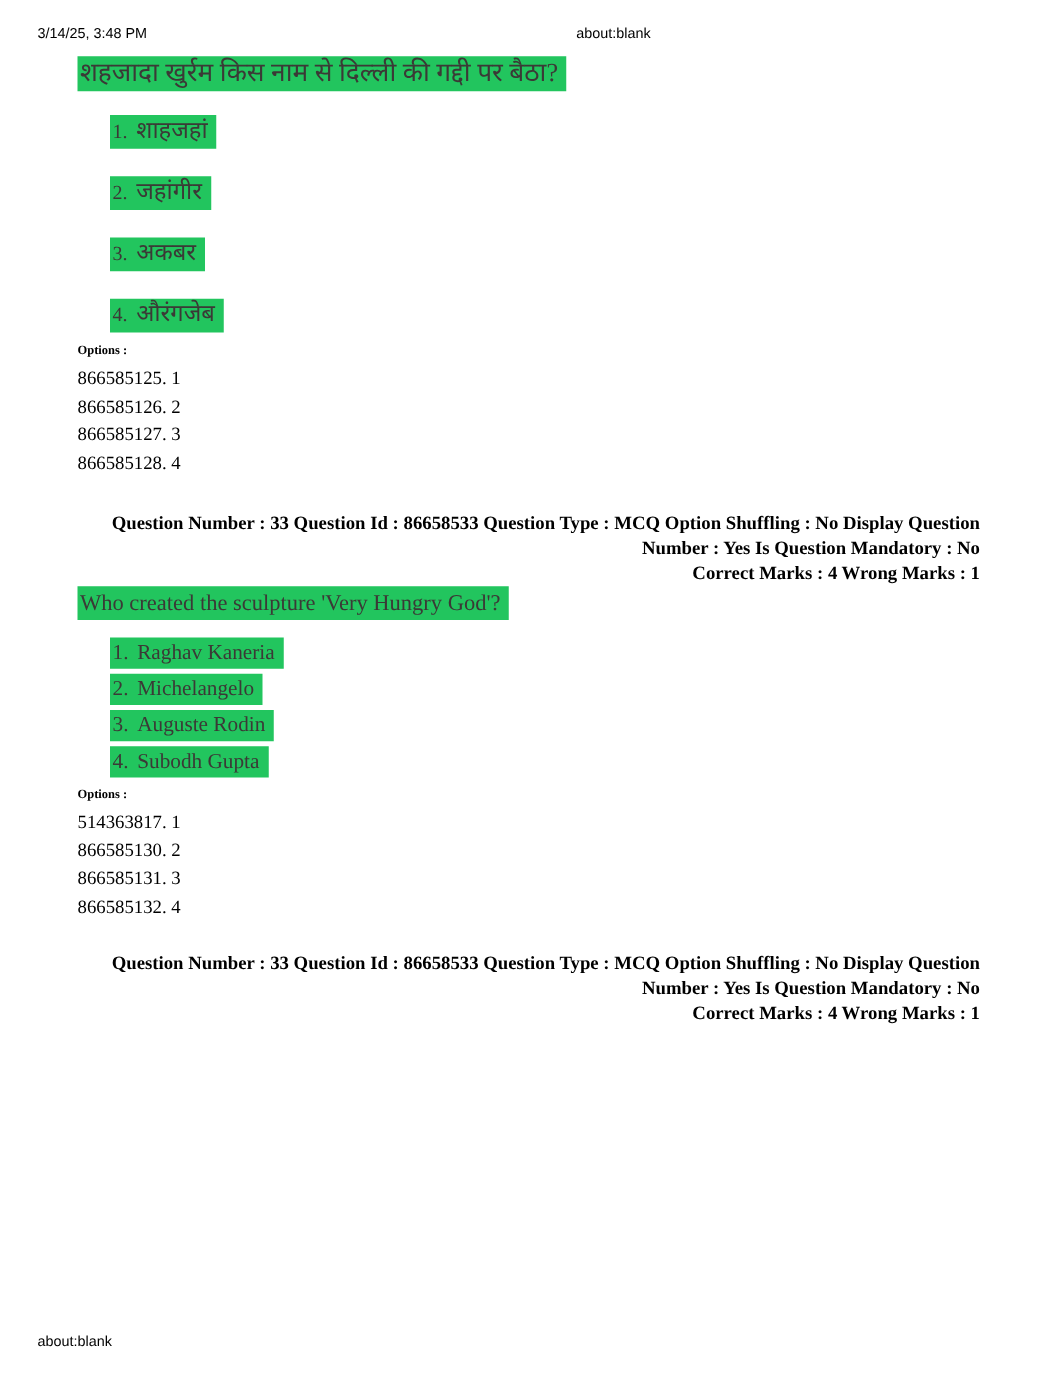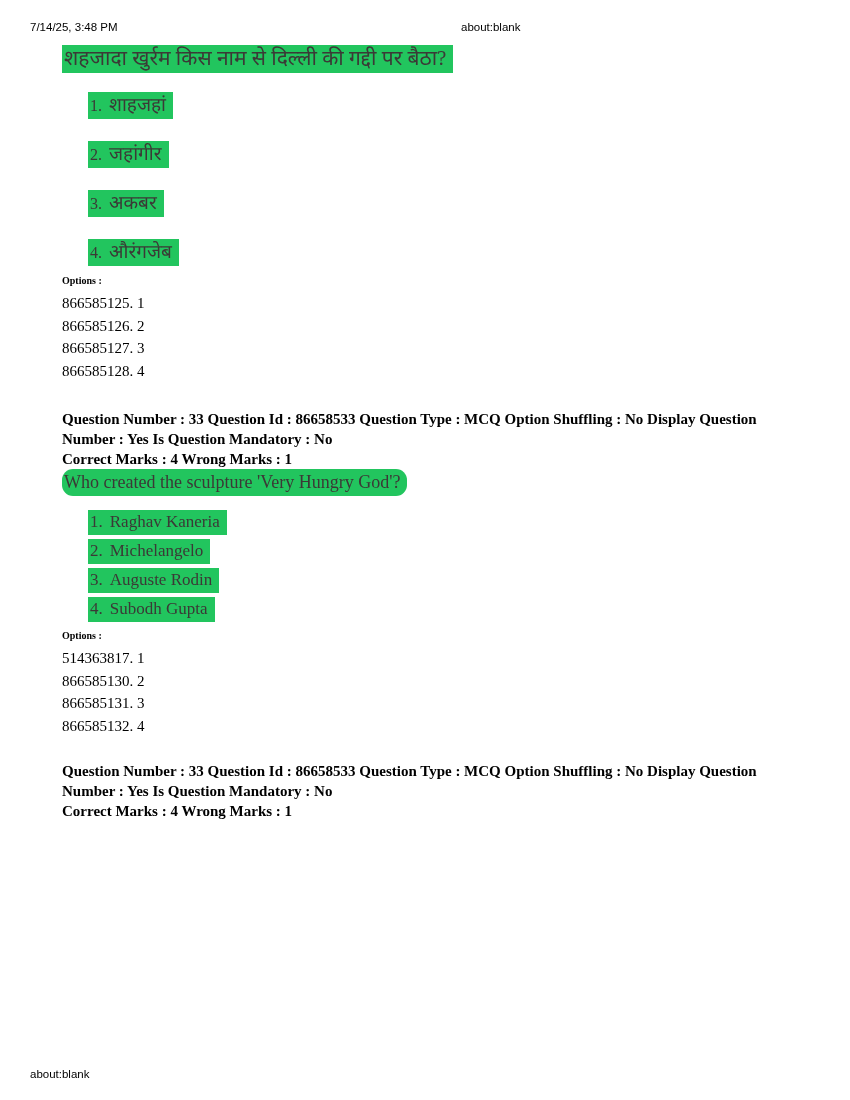--- a/index.html
+++ b/index.html
@@ -48,21 +48,21 @@
     filter: blur(0.35px);
     white-space: nowrap;
   }
   .scan .num { margin-right: 7px; }
 
   .q1-img { font-size: 21px; line-height: 25px; margin: 0 0 19px 0; }
   .q1-choice { font-size: 19px; line-height: 23px; margin: 0 12px 22px 26px; font-family: Liberation Serif, serif; }
   .q1-choice.last { margin-bottom: 4px; }
   .q1-choice .num { font-size: 16px; }
 
-  .q2-img { font-size: 18px; line-height: 24px; margin: 0 0 14px 0; border-radius: 11px; }
+  .q2-img { font-size: 18px; line-height: 24px; margin: 0 0 14px 0; }
   .q2-choice { font-size: 17px; line-height: 22px; margin: 0 0 4px 26px; }
   .q2-choice.last { margin-bottom: 3px; }
 
   
   .opt-label {
     margin: 0;
     font-size: 10px;
     line-height: 22px;
     font-weight: bold;
   }
@@ -73,26 +73,27 @@
   }
   .meta-block { margin: 0; }
   .meta-block.mb1 { margin-top: 27px; margin-bottom: 0; }
   .meta-block.mb2 { margin-top: 24px; }
   .meta-block p {
     margin: 0;
     font-size: 15px;
     line-height: 20px;
     font-weight: bold;
     max-width: 722px;
+    text-align: right;
   }
 </style>
 </head>
 <body>
 
-<div class="print-meta hdr-left">7/14/25, 3:48 PM</div>
+<div class="print-meta hdr-left">3/14/25, 3:48 PM</div>
 <div class="print-meta hdr-title">about:blank</div>
 
 <div class="content">
 
   <section>
     <div class="scan q1-img">
       <span>शहजादा खुर्रम किस नाम से दिल्ली की गद्दी पर बैठा?</span>
     </div>
 
     <div class="scan q1-choice">

